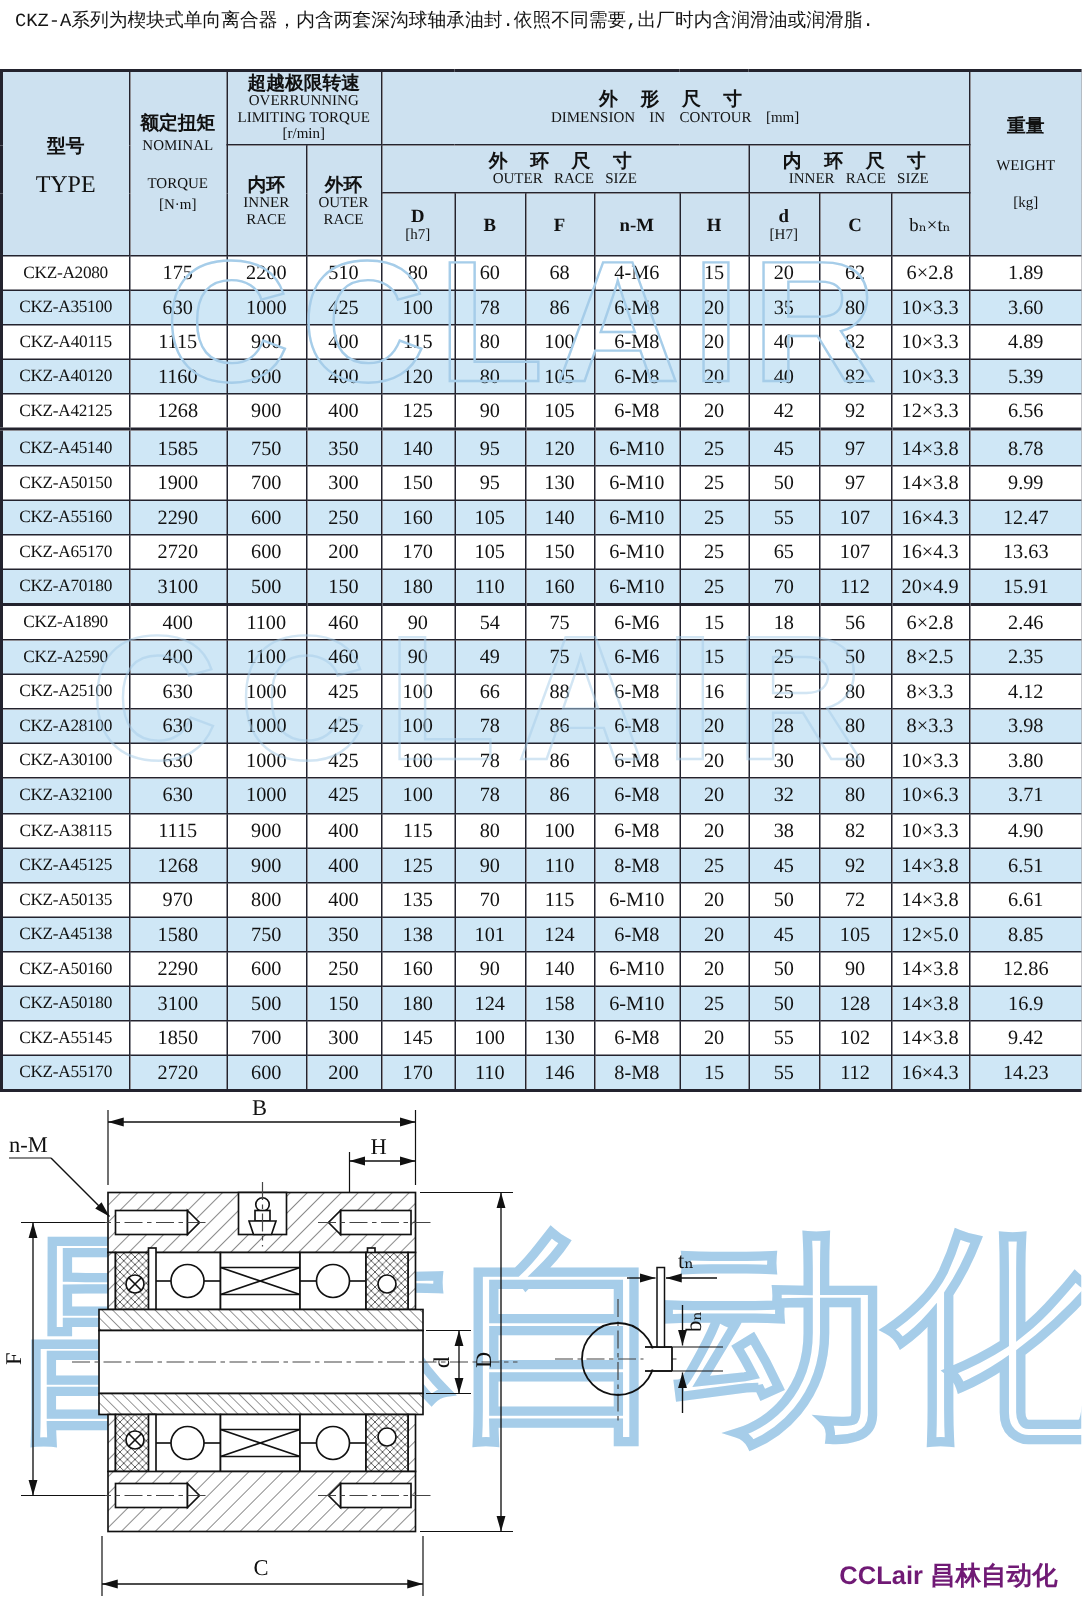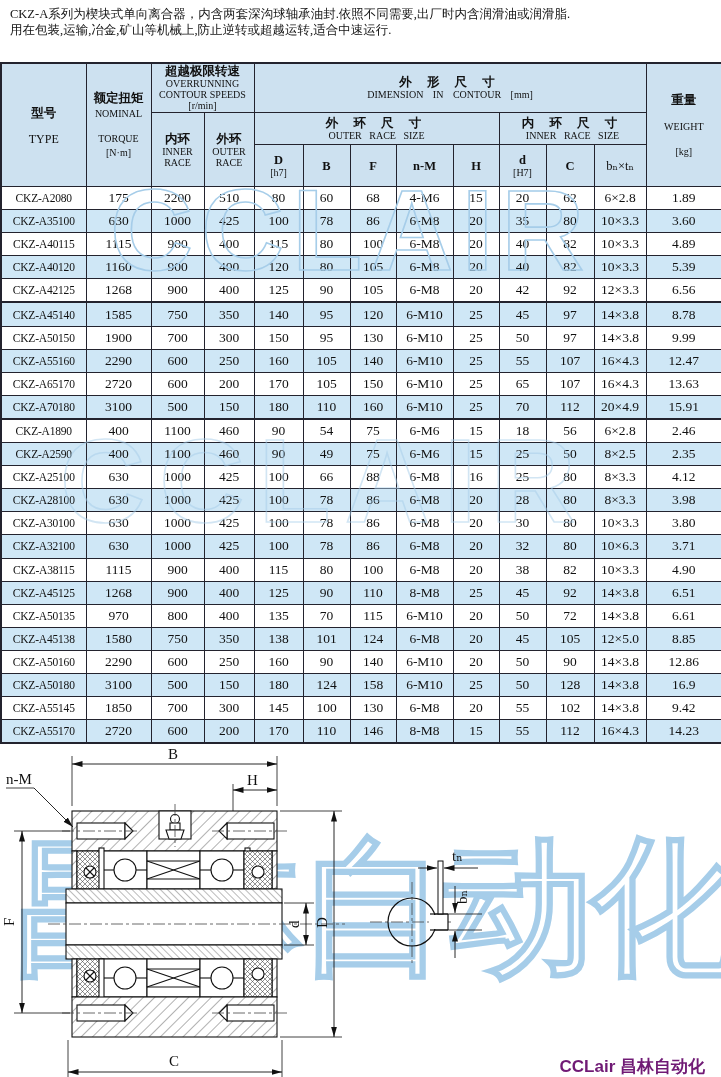--- a/index.html
+++ b/index.html
@@ -2,22 +2,22 @@
 <html style="--header-bg: #cde1f0; --row-alt-bg: #cfe7f6; --border: #23232e; --watermark-blue: #a6cde9; --text: #111111;"><head>
 <meta charset="utf-8">
 <style>
   html,body{margin:0;padding:0}
   body{
     width:721px;height:1077px;overflow:hidden;position:relative;
     background:#fff;color:var(--text,#111);
     font-family:"Liberation Serif","DejaVu Serif",serif;
   }
   .intro{
-    height:62px;box-sizing:border-box;padding:6px 10px 0 10px;
-    font-family:Liberation Serif, serif;
+    height:46px;box-sizing:border-box;padding:6px 10px 0 10px;
+    font-family:Liberation Mono, monospace;
     font-size:12.5px;line-height:16px;color:#141414;
   }
   .intro p{margin:0;white-space:nowrap}
 
   .table-wrap{position:relative;width:721px}
   table{border-collapse:collapse;table-layout:fixed;width:721px;border:2px solid var(--border,#23232e)}
   th,td{border:1px solid var(--border,#23232e);text-align:center;vertical-align:middle;padding:0;overflow:hidden}
   thead th{background:var(--header-bg,#cde1f0);font-weight:normal}
   thead tr:nth-child(1){height:42px}
   thead tr:nth-child(2){height:32px}
@@ -56,21 +56,20 @@
     position:absolute;right:16px;bottom:10px;
     font-family:"Liberation Sans","DejaVu Sans",sans-serif;
     font-weight:bold;font-size:17px;color:#701a75;
   }
 </style>
 </head>
 <body>
 
 <div class="intro">
   <p>CKZ-A系列为楔块式单向离合器，内含两套深沟球轴承油封.依照不同需要,出厂时内含润滑油或润滑脂.</p>
-  <p>用在包装,运输,冶金,矿山等机械上,防止逆转或超越运转,适合中速运行.</p>
 </div>
 
 <div class="table-wrap">
   <table>
     <colgroup>
       <col style="width:85px">
         <col style="width:65px">
         <col style="width:53px">
         <col style="width:50px">
       <col style="width:49px">
@@ -80,32 +79,32 @@
       <col style="width:46px">
         <col style="width:47px">
         <col style="width:48px">
         <col style="width:52px">
       <col style="width:76px">
     </colgroup>
     <thead>
       <tr>
         <th rowspan="3">
           <div class="cn">型号</div>
-          <div class="en sp-md" style="font-size:12px">TYPE</div>
+          <div class="en sp-md" style="font-size:16px">TYPE</div>
         </th>
         <th rowspan="3">
           <div class="cn">额定扭矩</div>
           <div class="en sp-sm">NOMINAL</div>
           <div class="en sp-md">TORQUE</div>
           <div class="unit sp-sm">[N·m]</div>
         </th>
         <th colspan="2">
           <div class="cn">超越极限转速</div>
           <div class="en">OVERRUNNING</div>
-          <div class="en">CONTOUR SPEEDS</div>
+          <div class="en">LIMITING TORQUE</div>
           <div class="unit">[r/min]</div>
         </th>
         <th colspan="8">
           <div class="cn wide">外 形 尺 寸</div>
           <div class="en dim-en">
             <span>DIMENSION IN CONTOUR</span>
             <span class="unit">[mm]</span>
           </div>
         </th>
         <th rowspan="3">

